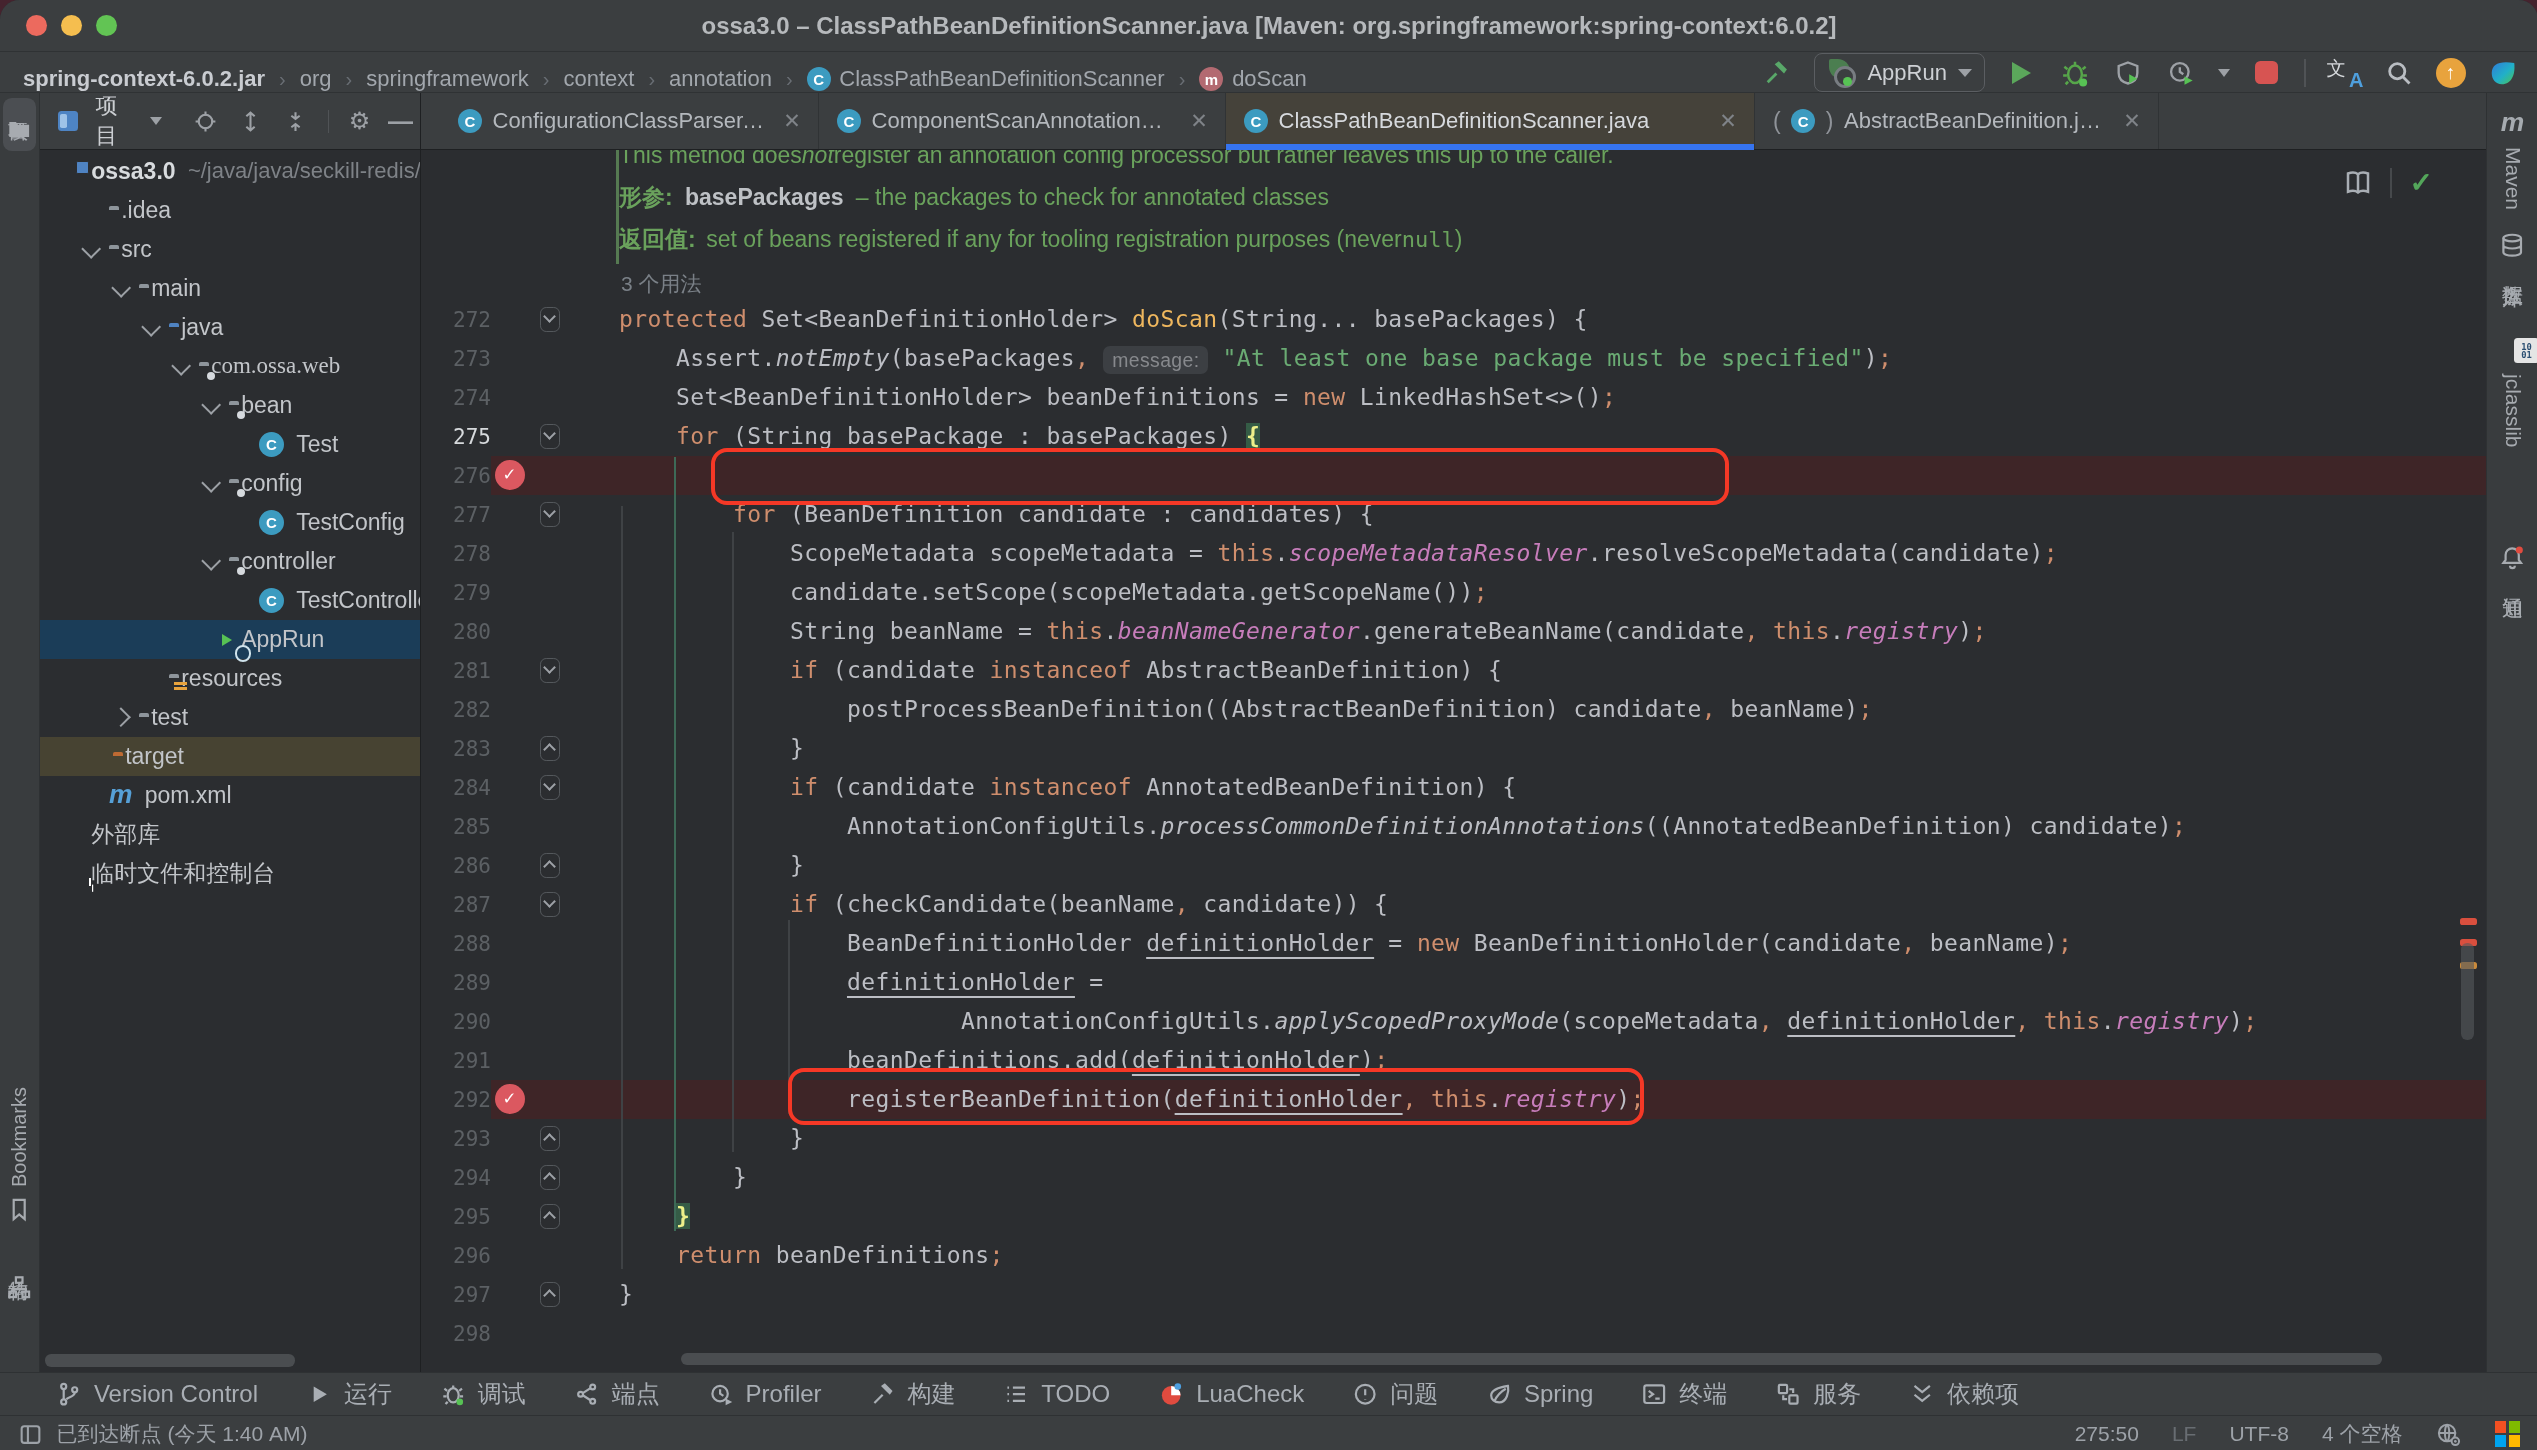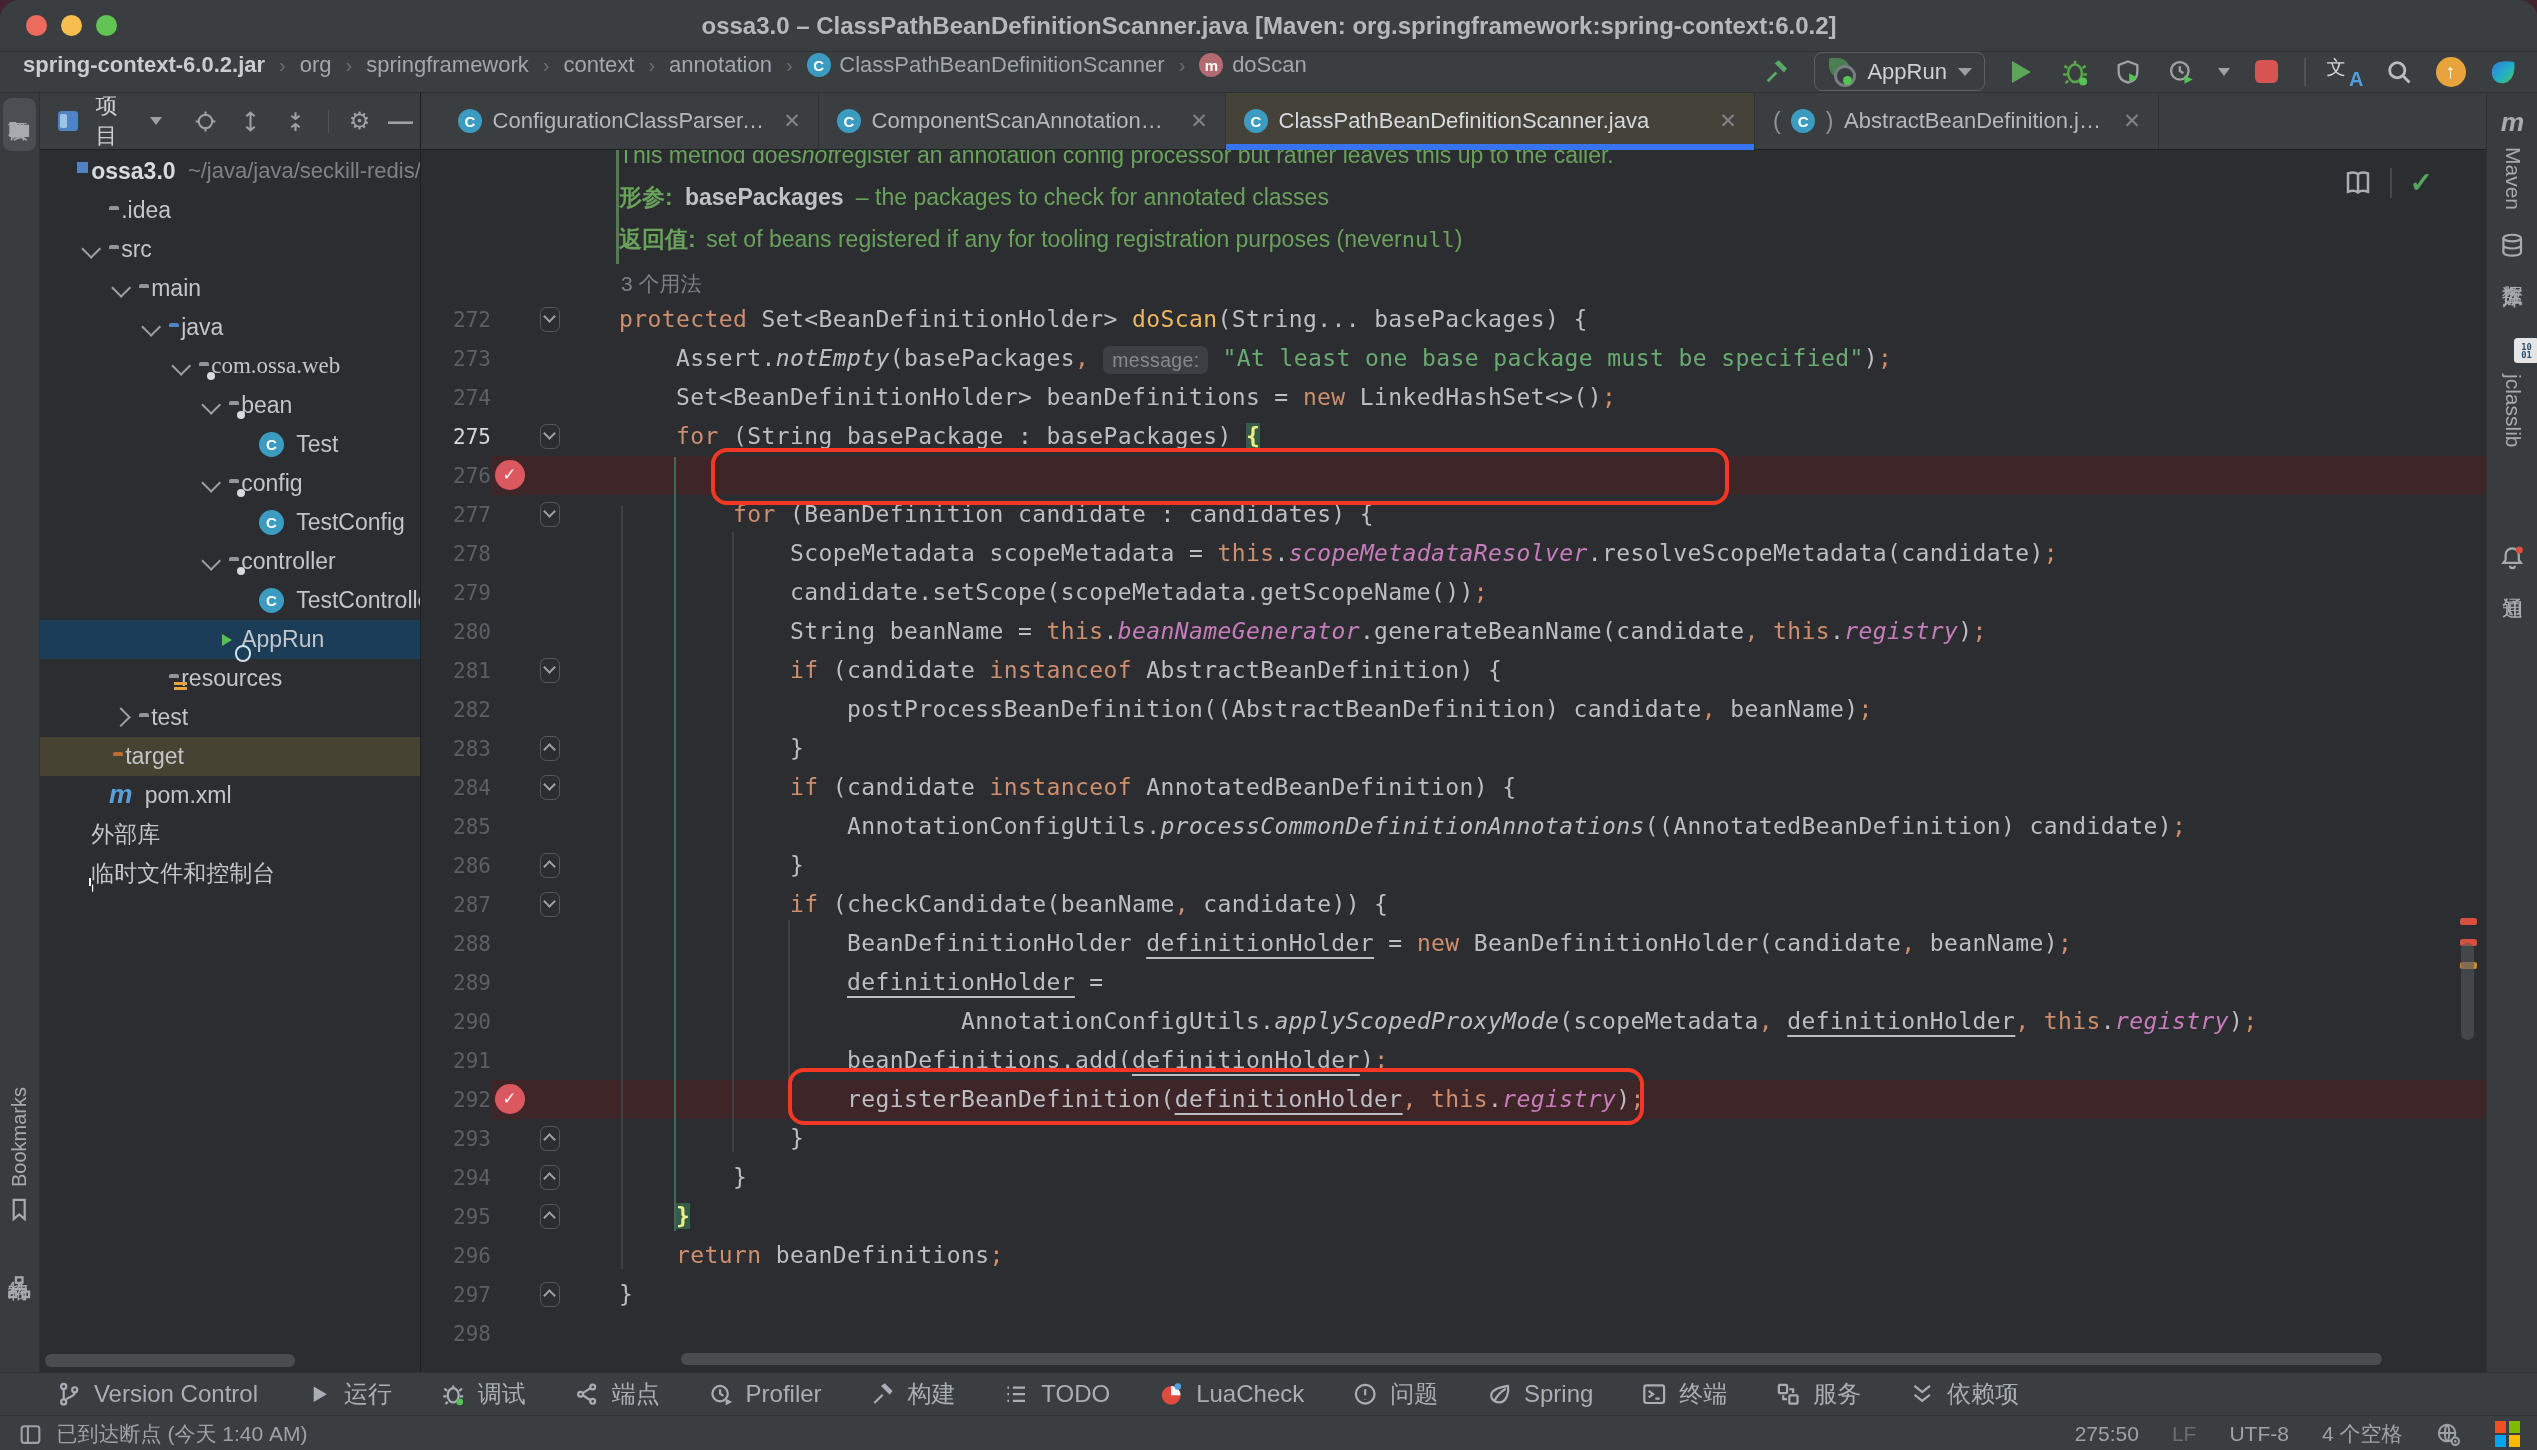--- a/index.html
+++ b/index.html
@@ -5,21 +5,21 @@
   html,body{margin:0;padding:0;background:#45232e;}
   #win{position:relative;width:2538px;height:1450px;background:#2B2D30;overflow:hidden;
        border-radius:19.4px 19.4px 0 0;font-family:"Liberation Sans",sans-serif;-webkit-font-smoothing:antialiased;}
   
   .titlebar{height:51px;background:#3B3E40;border-bottom:0.9px solid #2F3234;display:flex;align-items:center;position:relative;}
   .tl-group{display:flex;gap:14px;margin-left:26.4px;}
   .tl{width:21px;height:21px;border-radius:50%;}
   .tl.r{background:#EC6A5E}.tl.y{background:#F5BE4F}.tl.g{background:#62C454}
   .wtitle{position:absolute;left:264px;right:264px;text-align:center;font-size:24px;font-weight:700;color:#B6B9BC;white-space:nowrap;overflow:hidden;}
   
-  .toolbar{height:40px;background:#3B3E40;border-bottom:0.9px solid #2F3234;display:flex;align-items:flex-start;justify-content:space-between;padding:0 19.4px 0 23px;}
+  .toolbar{height:40px;background:#3B3E40;border-bottom:0.9px solid #2F3234;display:flex;align-items:flex-end;justify-content:space-between;padding:0 19.4px 0 23px;}
   .crumbs{display:flex;align-items:center;gap:14px;font-size:22px;color:#A2A7AD;white-space:nowrap;}
   .crumb{display:flex;align-items:center;gap:8.8px;}
   .crumb.strong{color:#C9CCD1;font-weight:700;}
   .crumb-sep{color:#696E74;font-size:20px;}
   .badge{width:24px;height:24px;border-radius:50%;color:#fff;font-size:15px;font-weight:700;display:flex;align-items:center;justify-content:center;flex:none;}
   .badge.class{background:#3C9BC0;} .badge.method{background:#B36A71;}
   .paren{color:#8F9399;font-size:23px;}
   .runctl{display:flex;align-items:center;gap:21px;}
   .icbtn{display:flex;align-items:center;justify-content:center;width:32px;height:32px;}
   .combo{display:flex;align-items:center;gap:10.6px;border:1.8px solid #5B5E62;border-radius:8px;height:37px;padding:0 12.3px;color:#CDD0D4;font-size:22px;}

